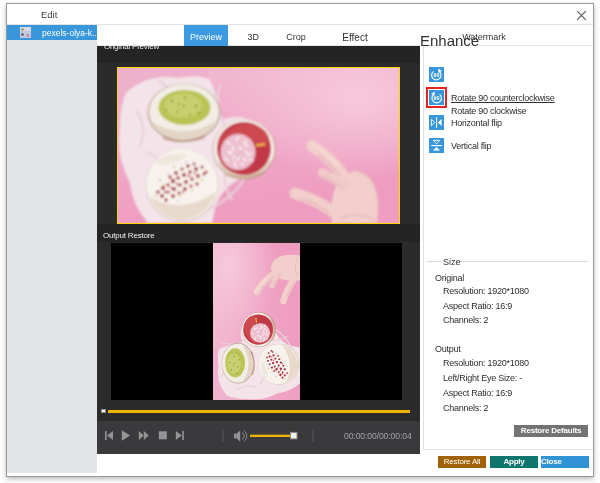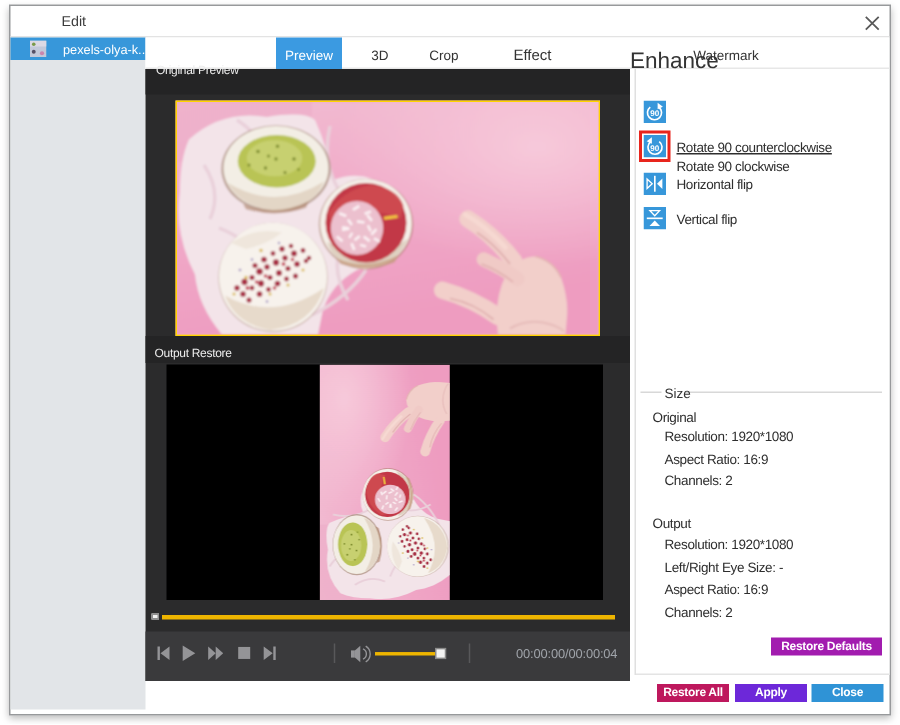--- a/index.html
+++ b/index.html
@@ -128,25 +128,25 @@
   <div class="txt" style="left:443px;top:257px;font-size:9px;color:#333;">Size</div>
   <div class="txt" style="left:435px;top:272.5px;font-size:9px;color:#2e2e2e;letter-spacing:-0.25px;">Original</div>
   <div class="txt" style="left:443px;top:286px;font-size:9px;color:#2e2e2e;letter-spacing:-0.25px;">Resolution: 1920*1080</div>
   <div class="txt" style="left:443px;top:300.5px;font-size:9px;color:#2e2e2e;letter-spacing:-0.25px;">Aspect Ratio: 16:9</div>
   <div class="txt" style="left:443px;top:315px;font-size:9px;color:#2e2e2e;letter-spacing:-0.25px;">Channels: 2</div>
   <div class="txt" style="left:435px;top:344px;font-size:9px;color:#2e2e2e;letter-spacing:-0.25px;">Output</div>
   <div class="txt" style="left:443px;top:358px;font-size:9px;color:#2e2e2e;letter-spacing:-0.25px;">Resolution: 1920*1080</div>
   <div class="txt" style="left:443px;top:373px;font-size:9px;color:#2e2e2e;letter-spacing:-0.25px;">Left/Right Eye Size: -</div>
   <div class="txt" style="left:443px;top:388px;font-size:9px;color:#2e2e2e;letter-spacing:-0.25px;">Aspect Ratio: 16:9</div>
   <div class="txt" style="left:443px;top:402.5px;font-size:9px;color:#2e2e2e;letter-spacing:-0.25px;">Channels: 2</div>
-  <div class="abs" style="left:514px;top:424.5px;width:74px;height:12px;background:#a21caf;color:#fff;font-size:8px;font-weight:bold;text-align:center;line-height:12.5px;letter-spacing:-0.2px;">Restore Defaults</div>
-
-  <div class="abs" style="left:438px;top:456px;width:48px;height:12px;background:#be185d;color:#fff;font-size:8px;font-weight:bold;text-align:center;line-height:12px;letter-spacing:-0.2px;">Restore All</div>
-  <div class="abs" style="left:490px;top:456px;width:48px;height:12px;background:#6d28d9;color:#fff;font-size:8px;font-weight:bold;text-align:center;line-height:12px;letter-spacing:-0.2px;">Apply</div>
-  <div class="abs" style="left:541px;top:456px;width:48px;height:12px;background:#2f93d6;color:#fff;font-size:8px;font-weight:bold;text-align:center;line-height:12px;letter-spacing:-0.2px;">Close</div>
+  <div class="abs" style="left:514px;top:424.5px;width:74px;height:12px;background:#737373;color:#fff;font-size:8px;font-weight:bold;text-align:center;line-height:12.5px;letter-spacing:-0.2px;">Restore Defaults</div>
+
+  <div class="abs" style="left:438px;top:456px;width:48px;height:12px;background:#a16207;color:#fff;font-size:8px;font-weight:normal;text-align:center;line-height:12px;letter-spacing:-0.2px;">Restore All</div>
+  <div class="abs" style="left:490px;top:456px;width:48px;height:12px;background:#0f766e;color:#fff;font-size:8px;font-weight:bold;text-align:center;line-height:12px;letter-spacing:-0.2px;">Apply</div>
+  <div class="abs" style="left:541px;top:456px;width:48px;height:12px;background:#2f93d6;color:#fff;font-size:8px;font-weight:bold;line-height:12px;letter-spacing:-0.2px;">Close</div>
 
   <svg width="0" height="0" style="position:absolute;">
     <defs>
       <linearGradient id="bgp" x1="0" y1="0" x2="0.3" y2="1">
         <stop offset="0" stop-color="#f2bdd2"></stop>
         <stop offset="0.45" stop-color="#f1abc9"></stop>
         <stop offset="1" stop-color="#ee9cc0"></stop>
       </linearGradient>
       <radialGradient id="hl" cx="0.5" cy="0.5" r="0.5">
         <stop offset="0" stop-color="#f7cedd" stop-opacity="0.85"></stop>

